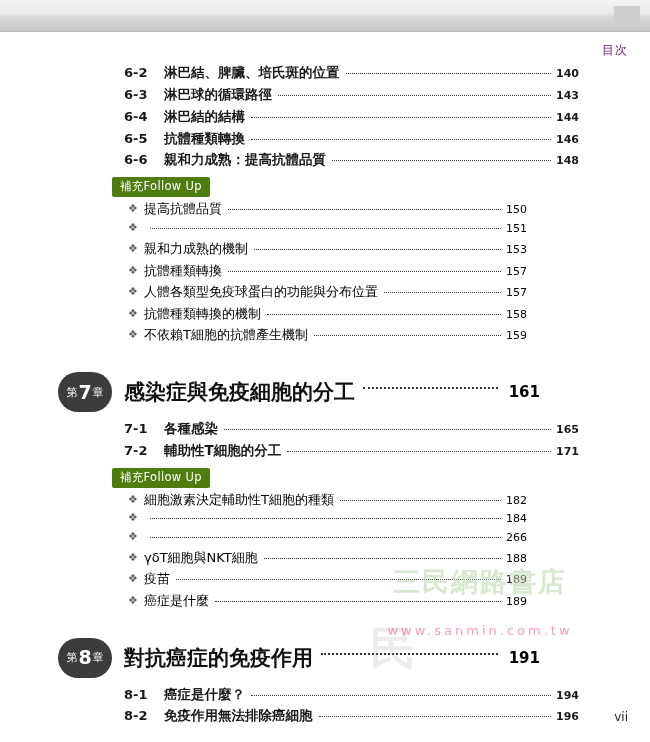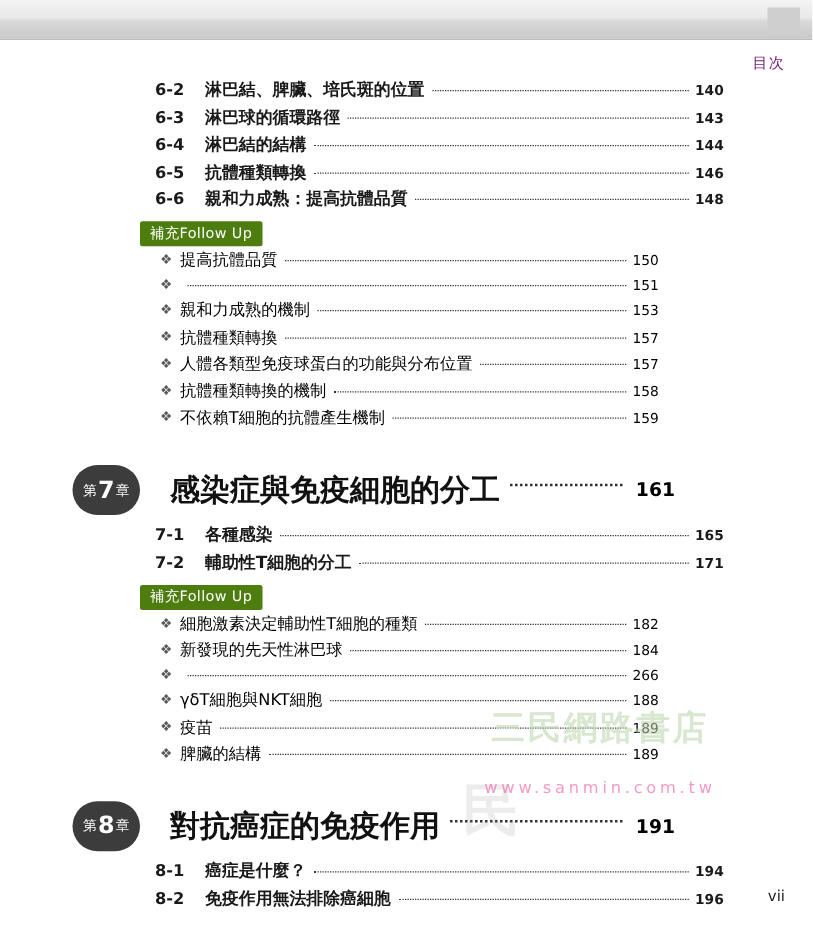--- a/index.html
+++ b/index.html
@@ -134,25 +134,24 @@
     letter-spacing: 0;
     margin-right: 12px;
   }
   .chap-badge .big {
     font-size: 19px;
     font-weight: bold;
     margin: 0 1px;
     line-height: 1;
   }
   .chap-title {
-    font-size: 24px;
+    font-size: 21px;
     font-weight: bold;
     color: #111;
     white-space: nowrap;
-    margin-left: 12px;
   }
   .chap-dots {
     flex: 1 1 auto;
     margin: 0 8px;
     position: relative;
     top: -4px;
     border-bottom: 2px dotted #333;
     min-width: 20px;
   }
   .chap-pg {
@@ -328,21 +327,20 @@
   </div>
   <div class="fu-rows">
     <div class="fu-row">
       <span class="bullet">❖</span>
       <span class="title">細胞激素決定輔助性T細胞的種類</span>
       <span class="dots"></span>
       <span class="pg">182</span>
     </div>
     <div class="fu-row">
       <span class="bullet">❖</span>
-      <span class="title">新發現的先天性淋巴球</span>
       <span class="dots"></span>
       <span class="pg">184</span>
     </div>
     <div class="fu-row">
       <span class="bullet">❖</span>
       <span class="dots"></span>
       <span class="pg">266</span>
     </div>
     <div class="fu-row">
       <span class="bullet">❖</span>
@@ -351,21 +349,21 @@
       <span class="pg">188</span>
     </div>
     <div class="fu-row">
       <span class="bullet">❖</span>
       <span class="title">疫苗</span>
       <span class="dots"></span>
       <span class="pg">189</span>
     </div>
     <div class="fu-row">
       <span class="bullet">❖</span>
-      <span class="title">脾臟的結構</span>
+      <span class="title">癌症是什麼</span>
       <span class="dots"></span>
       <span class="pg">189</span>
     </div>
   </div>
 
   <div class="chapter">
     <div class="chap-badge">
       <span>第</span>
       <span class="big">8</span>
       <span>章</span>

